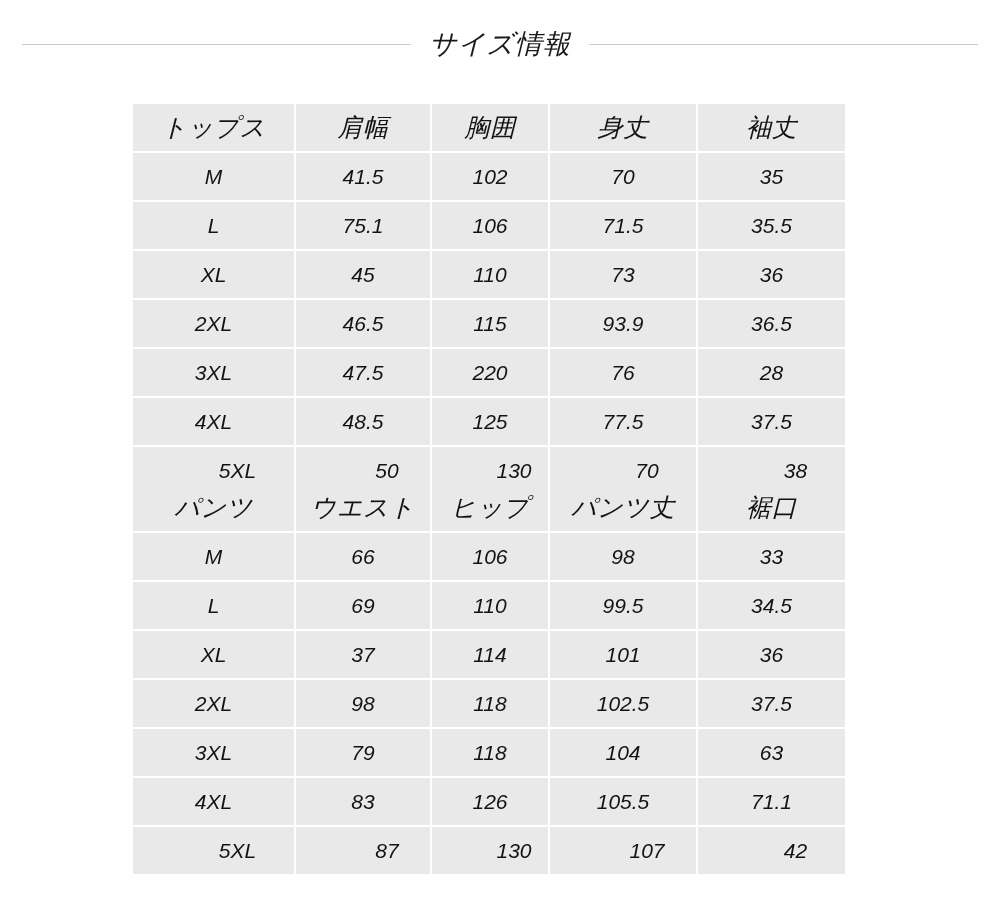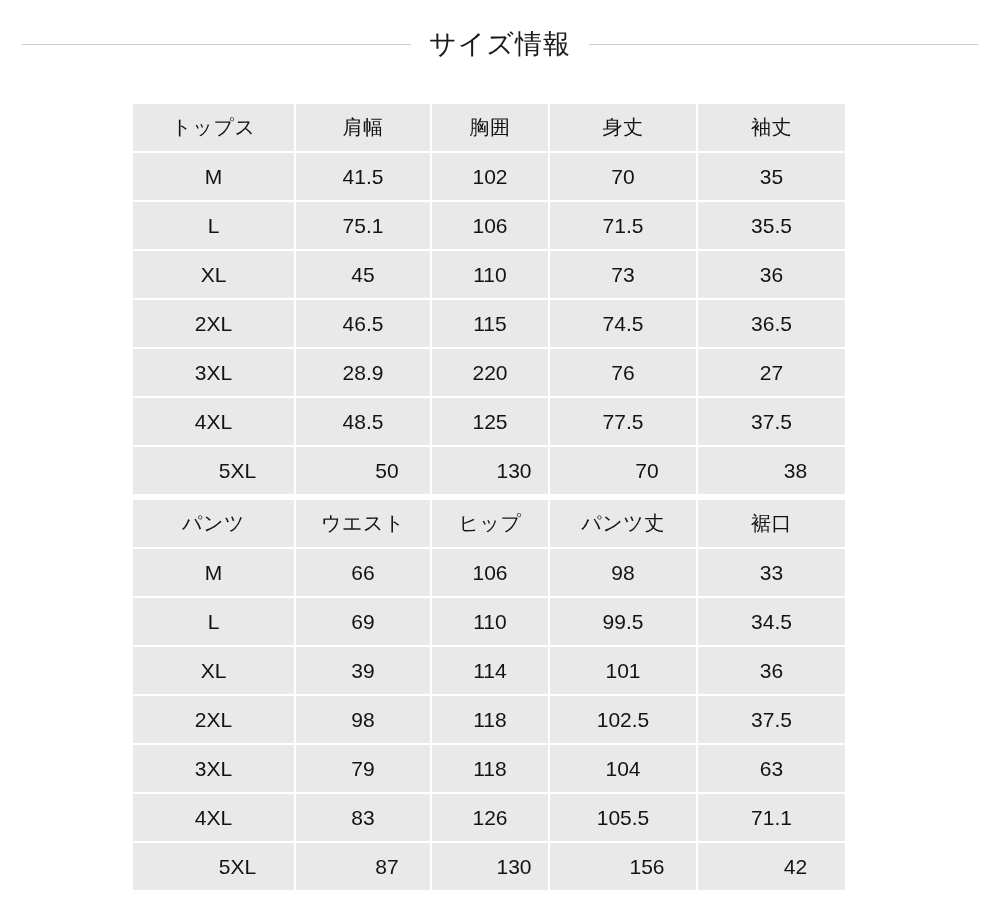--- a/index.html
+++ b/index.html
@@ -12,20 +12,21 @@
     background: #ffffff;
     font-family: "Liberation Sans", "DejaVu Sans", sans-serif;
     color: #111111;
     overflow: hidden;
   }
   .page {
     position: relative;
     width: 1000px;
     height: 900px;
     box-sizing: border-box;
+    font-style: italic;
   }
 
   
   .title-row {
     position: absolute;
     top: 26px;
     left: 0;
     width: 1000px;
     display: flex;
     align-items: center;
@@ -46,21 +47,21 @@
     font-weight: 400;
   }
 
   
   .table-wrap {
     position: absolute;
     left: 133px;
     width: 712px;
   }
   #tops-wrap { top: 104px; }
-  #pants-wrap { top: 500px; }
+  #pants-wrap { top: 484px; }
 
   table.size-table {
     border-collapse: collapse;
     width: 712px;
     table-layout: fixed;
   }
   table.size-table td,
   table.size-table th {
     background: #e9e9e9;
     border-right: 2px solid #ffffff;
@@ -74,21 +75,21 @@
   }
   table.size-table tr td:last-child,
   table.size-table tr th:last-child {
     border-right: none;
   }
   table.size-table tr:last-child td {
     border-bottom: none;
     padding-left: 48px;
   }
   .head-cell {
-    font-size: 20px;
+    font-size: 25px;
     letter-spacing: 0.5px;
     height: 53px;
   }
   .data-cell {
     font-size: 21px;
   }
   
   col.c0 { width: 162px; }
   col.c1 { width: 136px; }
   col.c2 { width: 118px; }
@@ -143,29 +144,29 @@
           <td class="data-cell">XL</td>
           <td class="data-cell">45</td>
           <td class="data-cell">110</td>
           <td class="data-cell">73</td>
           <td class="data-cell">36</td>
         </tr>
         <tr>
           <td class="data-cell">2XL</td>
           <td class="data-cell">46.5</td>
           <td class="data-cell">115</td>
-          <td class="data-cell">74.5</td>
+          <td class="data-cell">93.9</td>
           <td class="data-cell">36.5</td>
         </tr>
         <tr>
           <td class="data-cell">3XL</td>
-          <td class="data-cell">28.9</td>
+          <td class="data-cell">47.5</td>
           <td class="data-cell">220</td>
           <td class="data-cell">76</td>
-          <td class="data-cell">27</td>
+          <td class="data-cell">28</td>
         </tr>
         <tr>
           <td class="data-cell">4XL</td>
           <td class="data-cell">48.5</td>
           <td class="data-cell">125</td>
           <td class="data-cell">77.5</td>
           <td class="data-cell">37.5</td>
         </tr>
         <tr>
           <td class="data-cell">5XL</td>
@@ -206,21 +207,21 @@
         </tr>
         <tr>
           <td class="data-cell">L</td>
           <td class="data-cell">69</td>
           <td class="data-cell">110</td>
           <td class="data-cell">99.5</td>
           <td class="data-cell">34.5</td>
         </tr>
         <tr>
           <td class="data-cell">XL</td>
-          <td class="data-cell">39</td>
+          <td class="data-cell">37</td>
           <td class="data-cell">114</td>
           <td class="data-cell">101</td>
           <td class="data-cell">36</td>
         </tr>
         <tr>
           <td class="data-cell">2XL</td>
           <td class="data-cell">98</td>
           <td class="data-cell">118</td>
           <td class="data-cell">102.5</td>
           <td class="data-cell">37.5</td>
@@ -236,20 +237,20 @@
           <td class="data-cell">4XL</td>
           <td class="data-cell">83</td>
           <td class="data-cell">126</td>
           <td class="data-cell">105.5</td>
           <td class="data-cell">71.1</td>
         </tr>
         <tr>
           <td class="data-cell">5XL</td>
           <td class="data-cell">87</td>
           <td class="data-cell">130</td>
-          <td class="data-cell">156</td>
+          <td class="data-cell">107</td>
           <td class="data-cell">42</td>
         </tr>
       </tbody>
     </table>
   </div>
 
 </div>
 
 </body></html>

